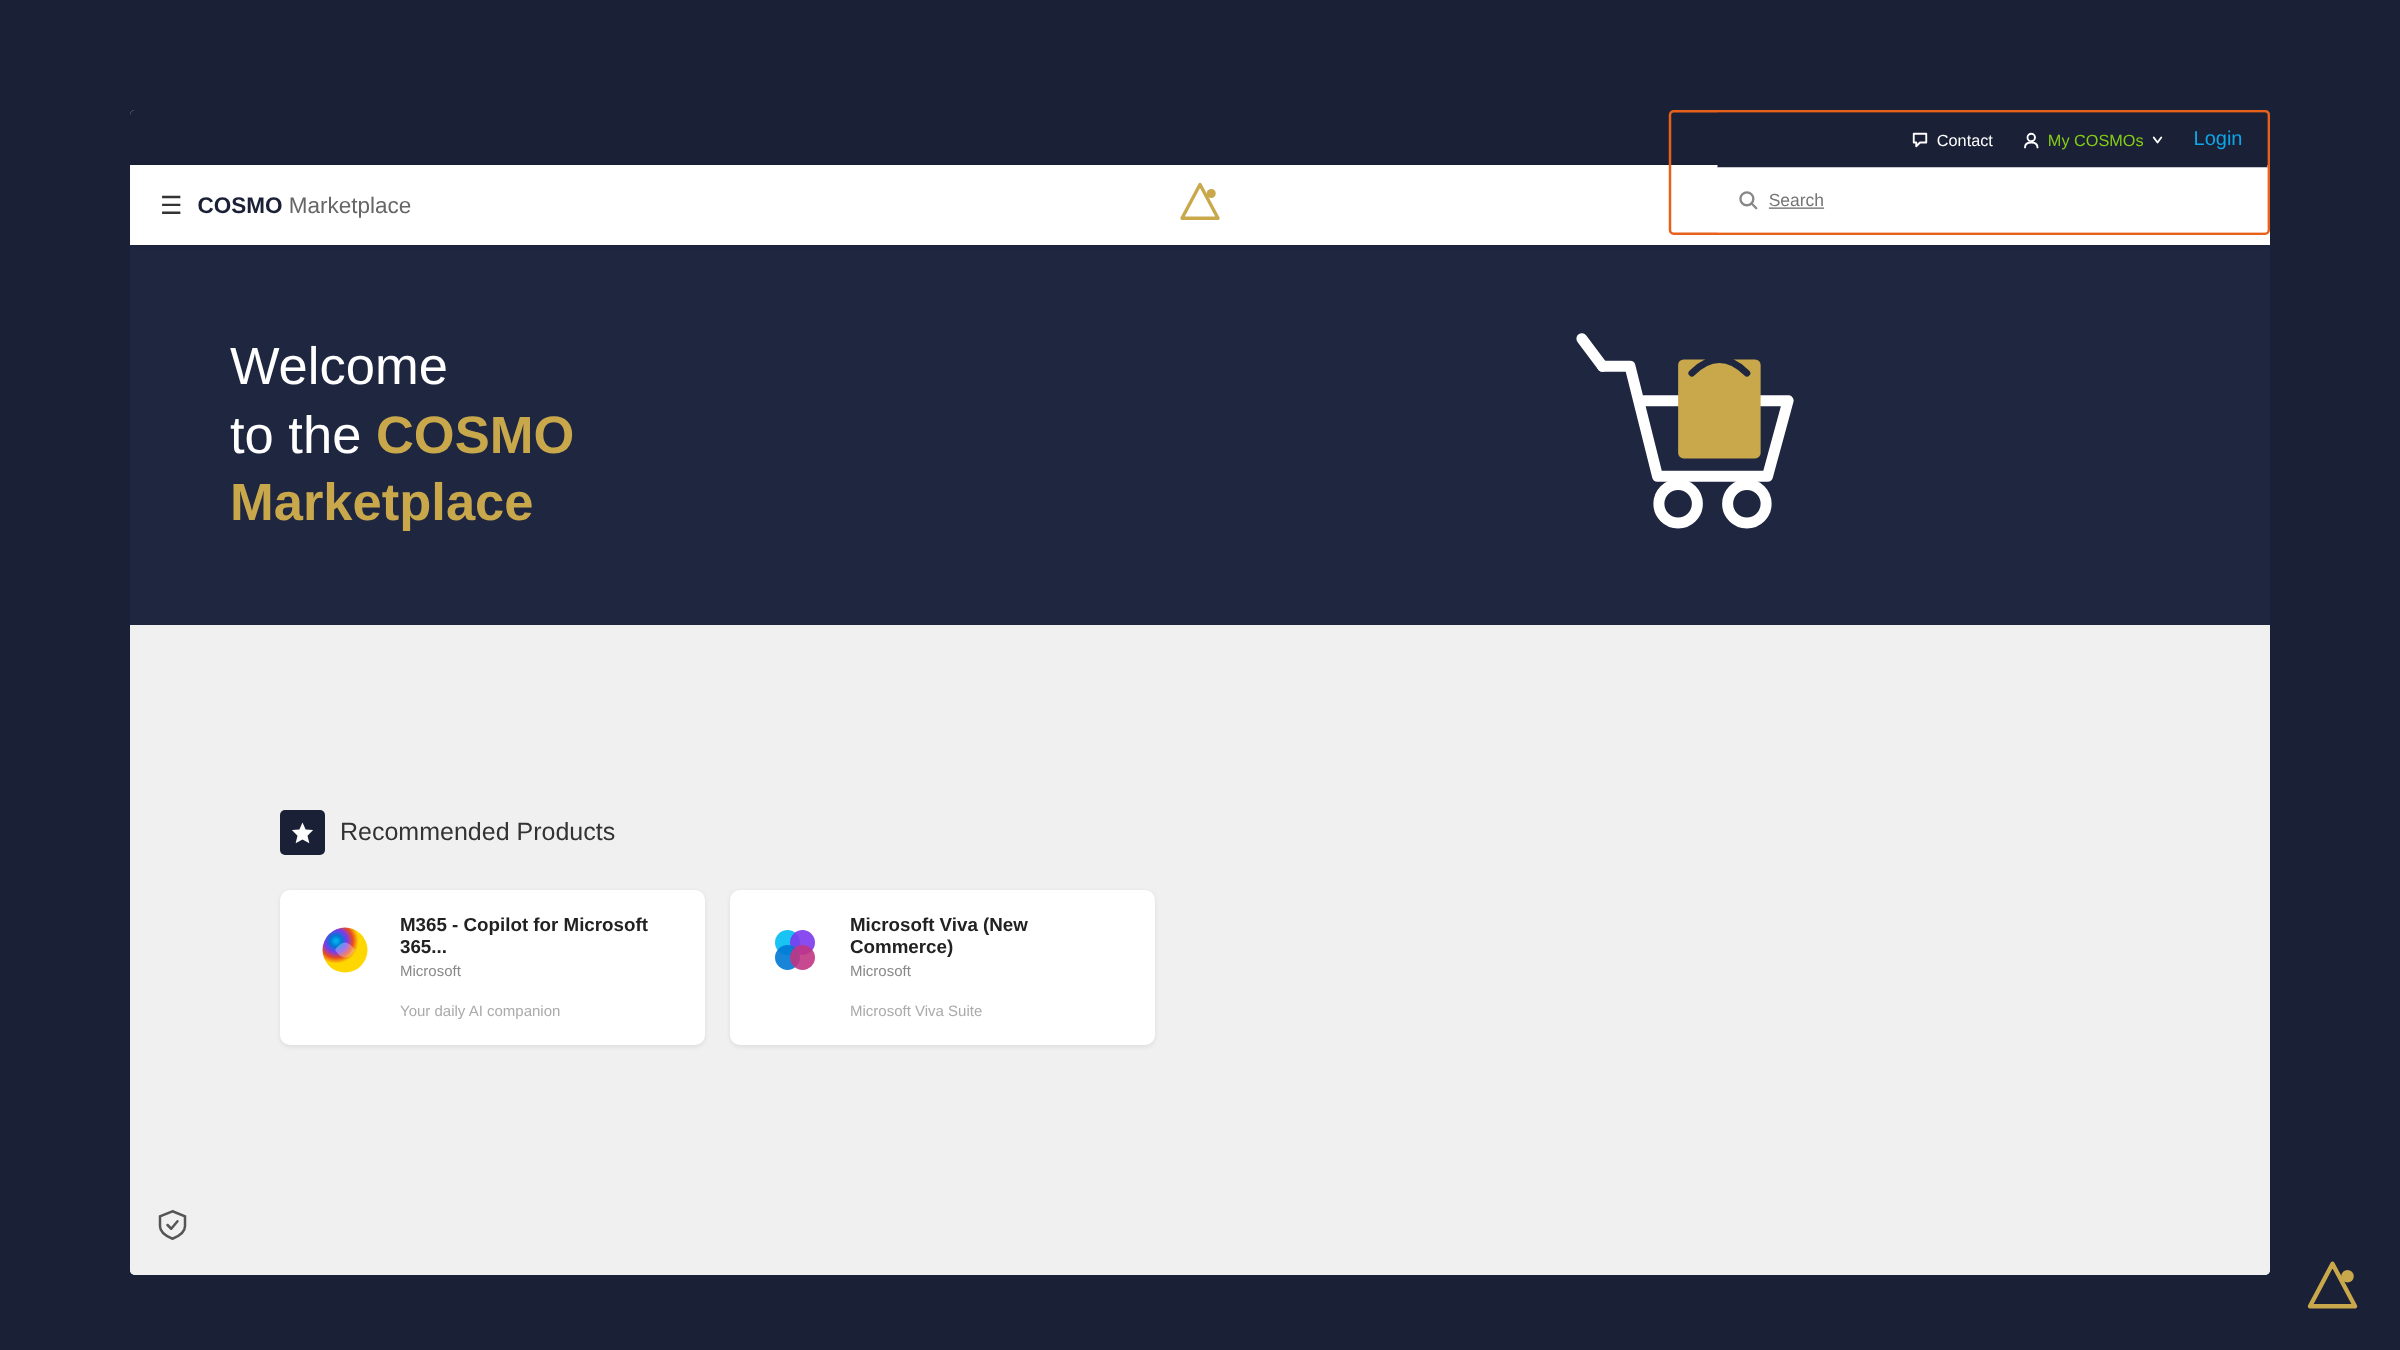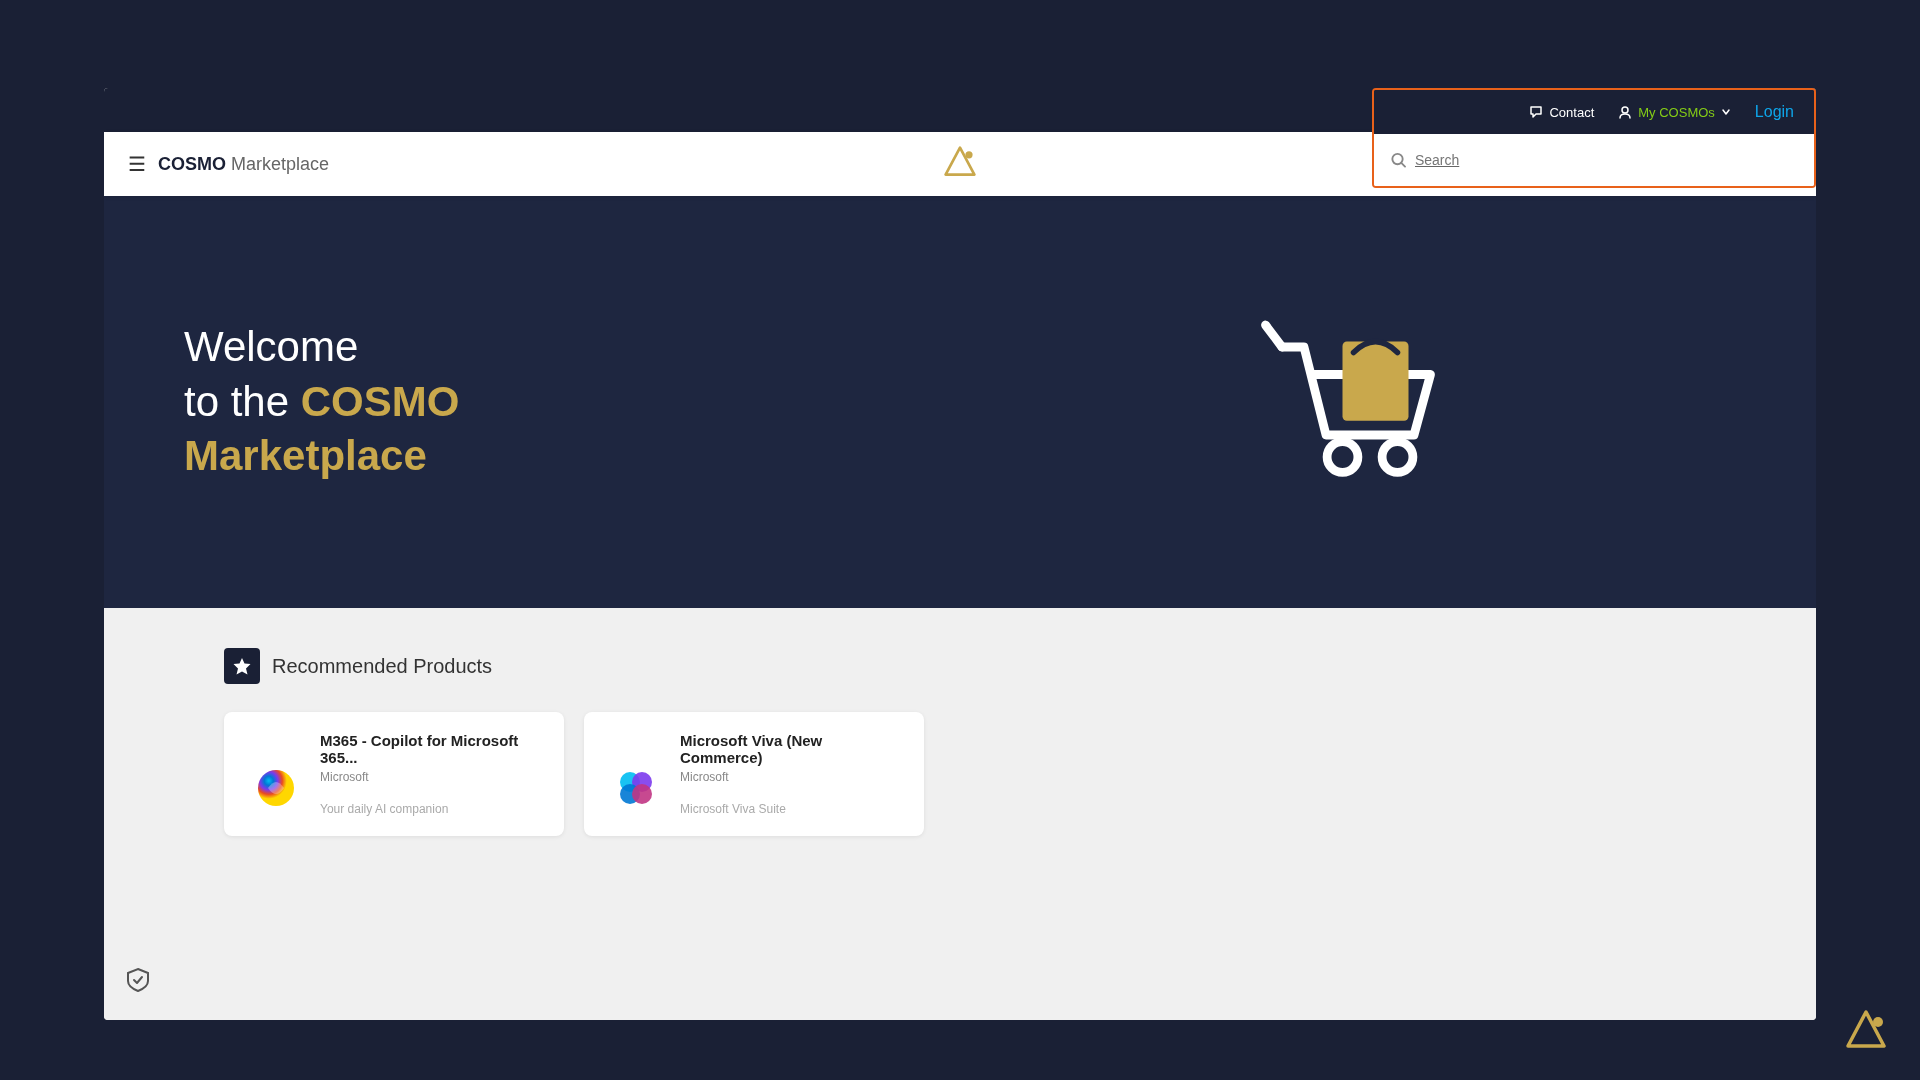--- a/index.html
+++ b/index.html
@@ -85,21 +85,21 @@
       left: 50%;
       transform: translateX(-50%);
     }
 
     
     .hero-section {
       position: absolute;
       top: 108px;
       left: 0;
       right: 0;
-      height: 412px;
+      height: 304px;
       background: #1e2640;
       display: flex;
       align-items: center;
       padding: 0 80px;
     }
 
     .hero-text {
       flex: 1;
     }
 
@@ -160,21 +160,21 @@
     .products-grid {
       display: flex;
       gap: 20px;
     }
 
     .product-card {
       background: #ffffff;
       border-radius: 8px;
       padding: 20px 24px;
       display: flex;
-      align-items: flex-end;
+      align-items: flex-start;
       gap: 16px;
       width: 340px;
       box-shadow: 0 1px 4px rgba(0,0,0,0.08);
       cursor: pointer;
     }
 
     .product-icon {
       width: 56px;
       height: 56px;
       border-radius: 8px;
@@ -348,21 +348,21 @@
 
   <div class="shield-icon">
     <svg width="28" height="28" viewBox="0 0 28 28" fill="none">
       <path d="M14 3 L24 7 L24 15 Q24 21 14 25 Q4 21 4 15 L4 7 Z" stroke="#555" stroke-width="2" fill="none"></path>
       <path d="M10 14 L13 17 L18 11" stroke="#555" stroke-width="2" stroke-linecap="round" stroke-linejoin="round"></path>
     </svg>
   </div>
 
 </div>
 
-<div style="position:absolute;top:88px;right:104px;border:2.5px solid #e8611a;border-radius:4px;z-index:20;overflow:hidden;">
+<div style="position:absolute;top:88px;right:104px;border:2.5px solid #e8611a;border-radius:4px;z-index:20;overflow:hidden;padding-left:37px;">
 
   <div style="background:#1a2035;display:flex;align-items:center;justify-content:flex-end;padding:0 20px;height:44px;gap:24px;">
     <div style="color:#fff;font-size:13px;display:flex;align-items:center;gap:6px;cursor:pointer;">
       <svg width="14" height="14" viewBox="0 0 14 14" fill="none">
         <path d="M2 2 L12 2 L12 9 L7 9 L4 12 L4 9 L2 9 Z" stroke="white" stroke-width="1.5" fill="none" stroke-linejoin="round"></path>
       </svg>
       <span>Contact</span>
     </div>
     <div style="color:#84cc16;font-size:13px;display:flex;align-items:center;gap:6px;cursor:pointer;">
       <svg width="14" height="14" viewBox="0 0 14 14" fill="none">

